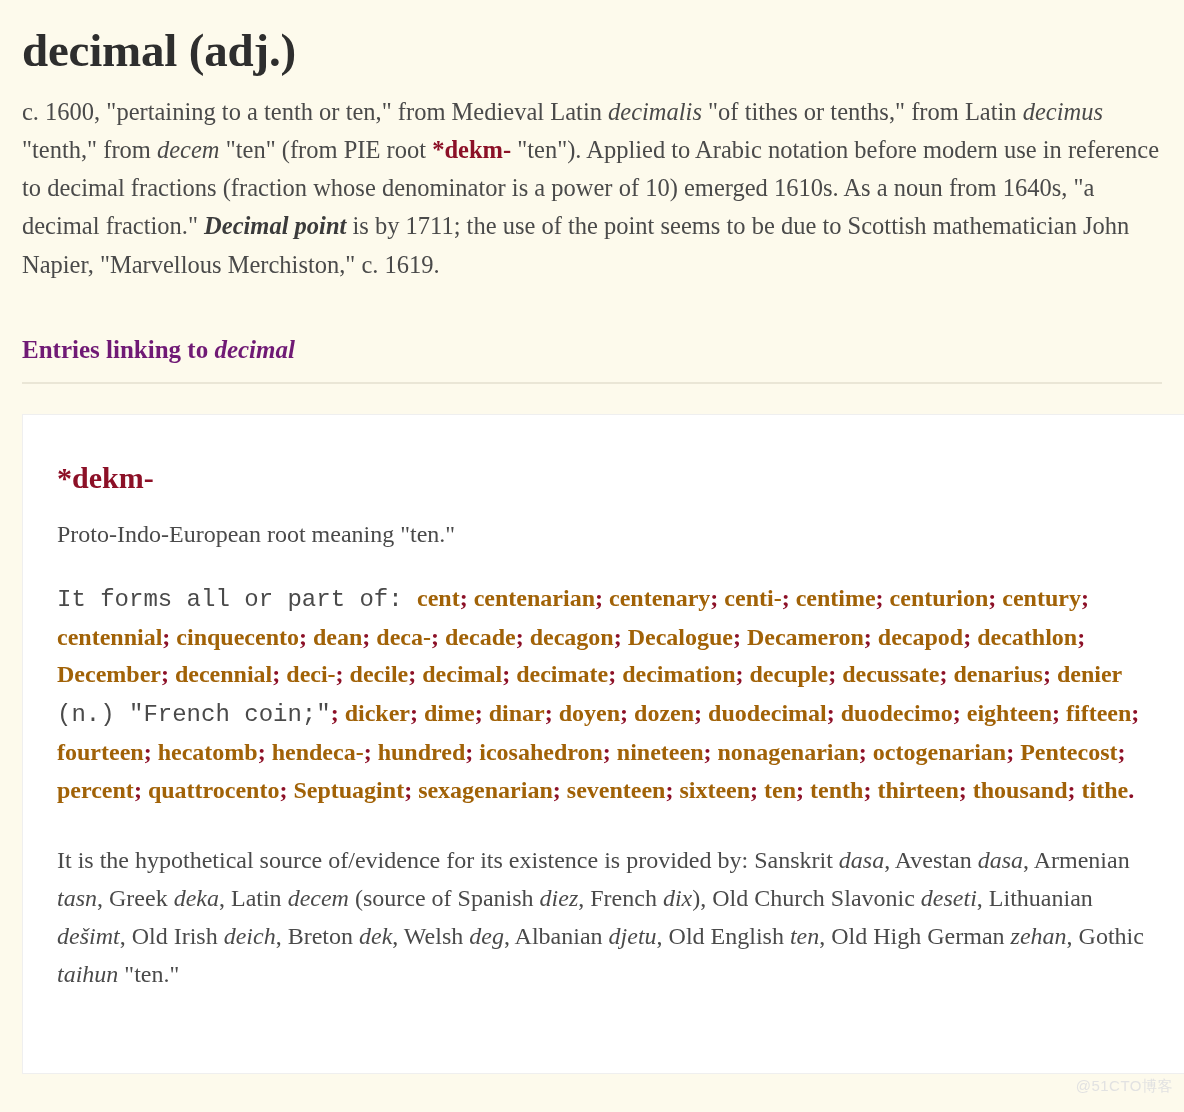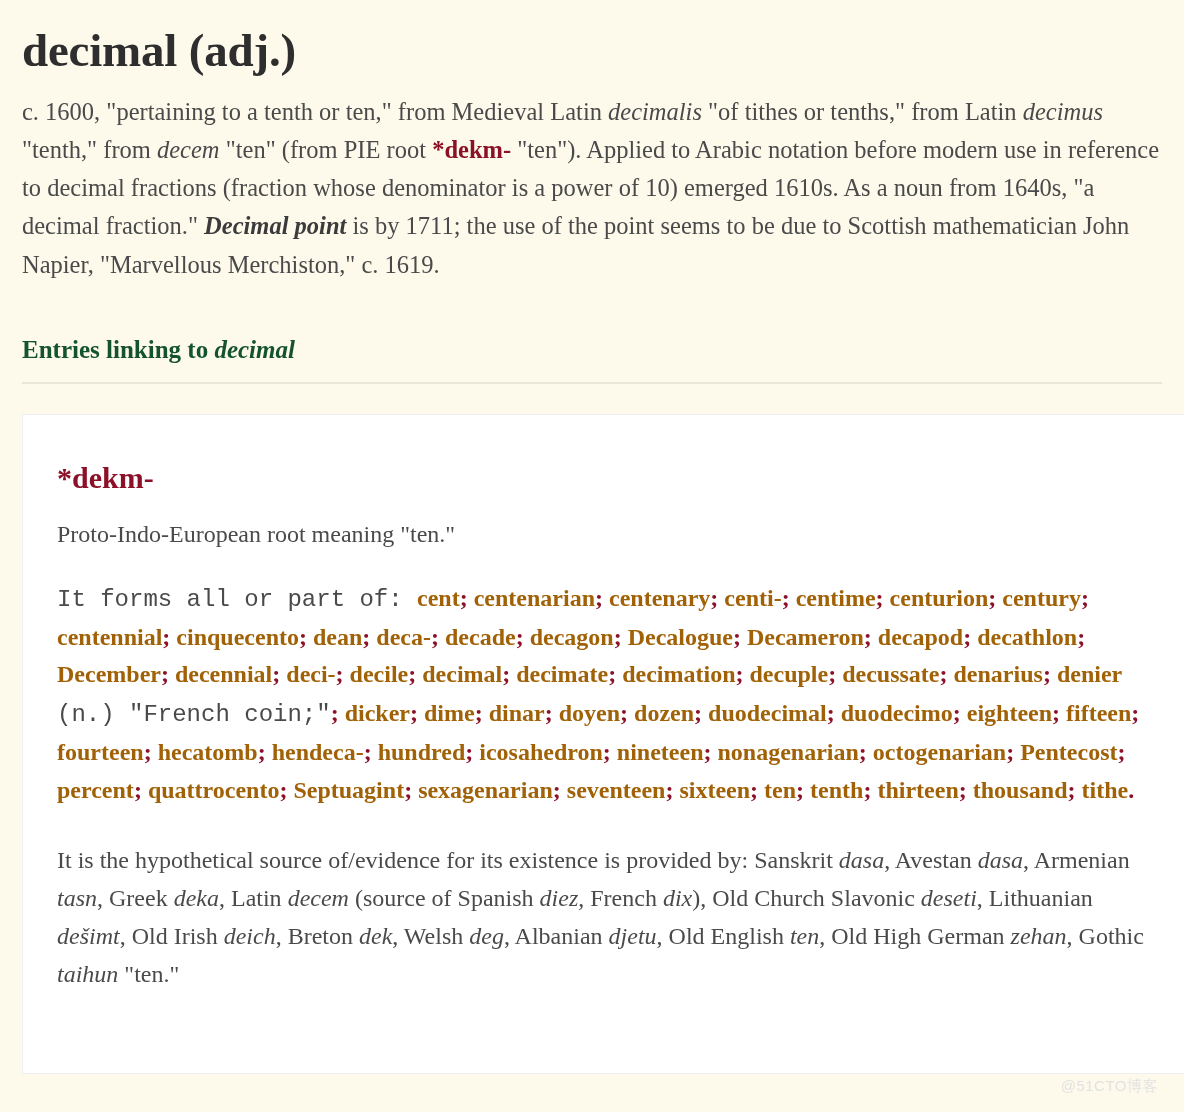--- a/index.html
+++ b/index.html
@@ -46,21 +46,21 @@
   a.xref {
     color: #8c1027;
     font-weight: bold;
     text-decoration: none;
   }
 
   
   .section-heading {
     font-size: 25px;
     font-weight: bold;
-    color: #14532d;
+    color: #701a75;
     margin: 52px 0 0 0;
     padding: 0 0 18px 0;
   }
   .section-heading em { font-style: italic; }
 
   .rule {
     border: 0;
     border-top: 2px solid #eae6d6;
     margin: 0 0 30px 0;
     height: 0;
@@ -95,21 +95,21 @@
   .card p:last-child { margin-bottom: 0; }
   .card em { font-style: italic; text-align: right; }
 
   .word-list { margin-bottom: 32px !important; }
   .word-list a.xref { color: #a16207; }
   .word-list .sep { color: #8c1027; font-weight: bold; }
   .word-list .note { color: #4a4a4a; font-weight: normal; font-family: Liberation Mono, monospace; }
 
   .watermark {
     position: absolute;
-    right: 26px;
+    right: 11px;
     bottom: 16px;
     font-size: 15px;
     color: #e2e2e2;
     font-family: "Liberation Sans", sans-serif;
     letter-spacing: 0.5px;
     user-select: none;
   }
 </style>
 </head>
 <body>

